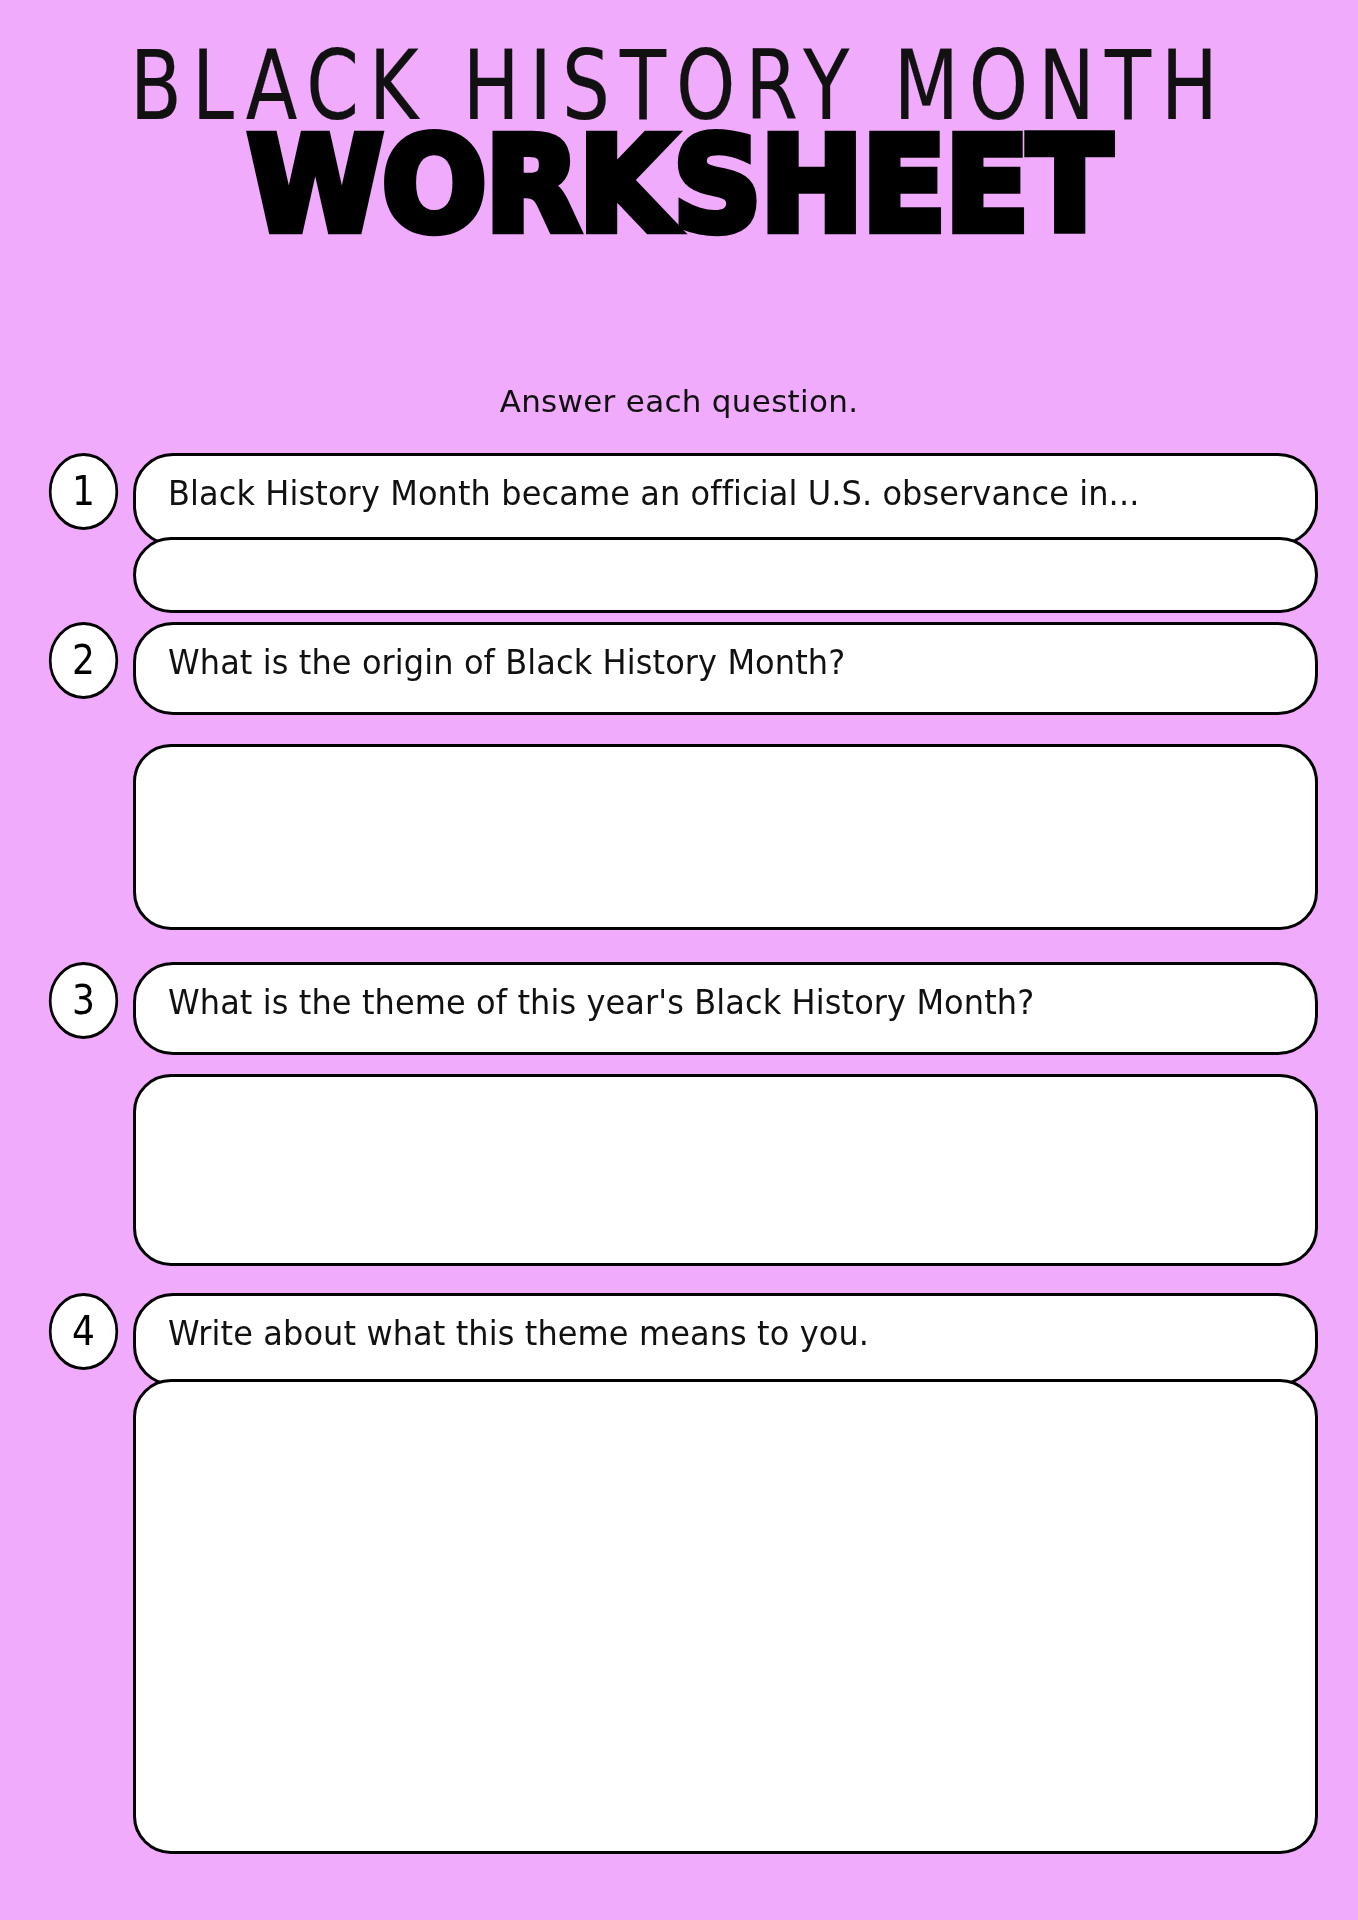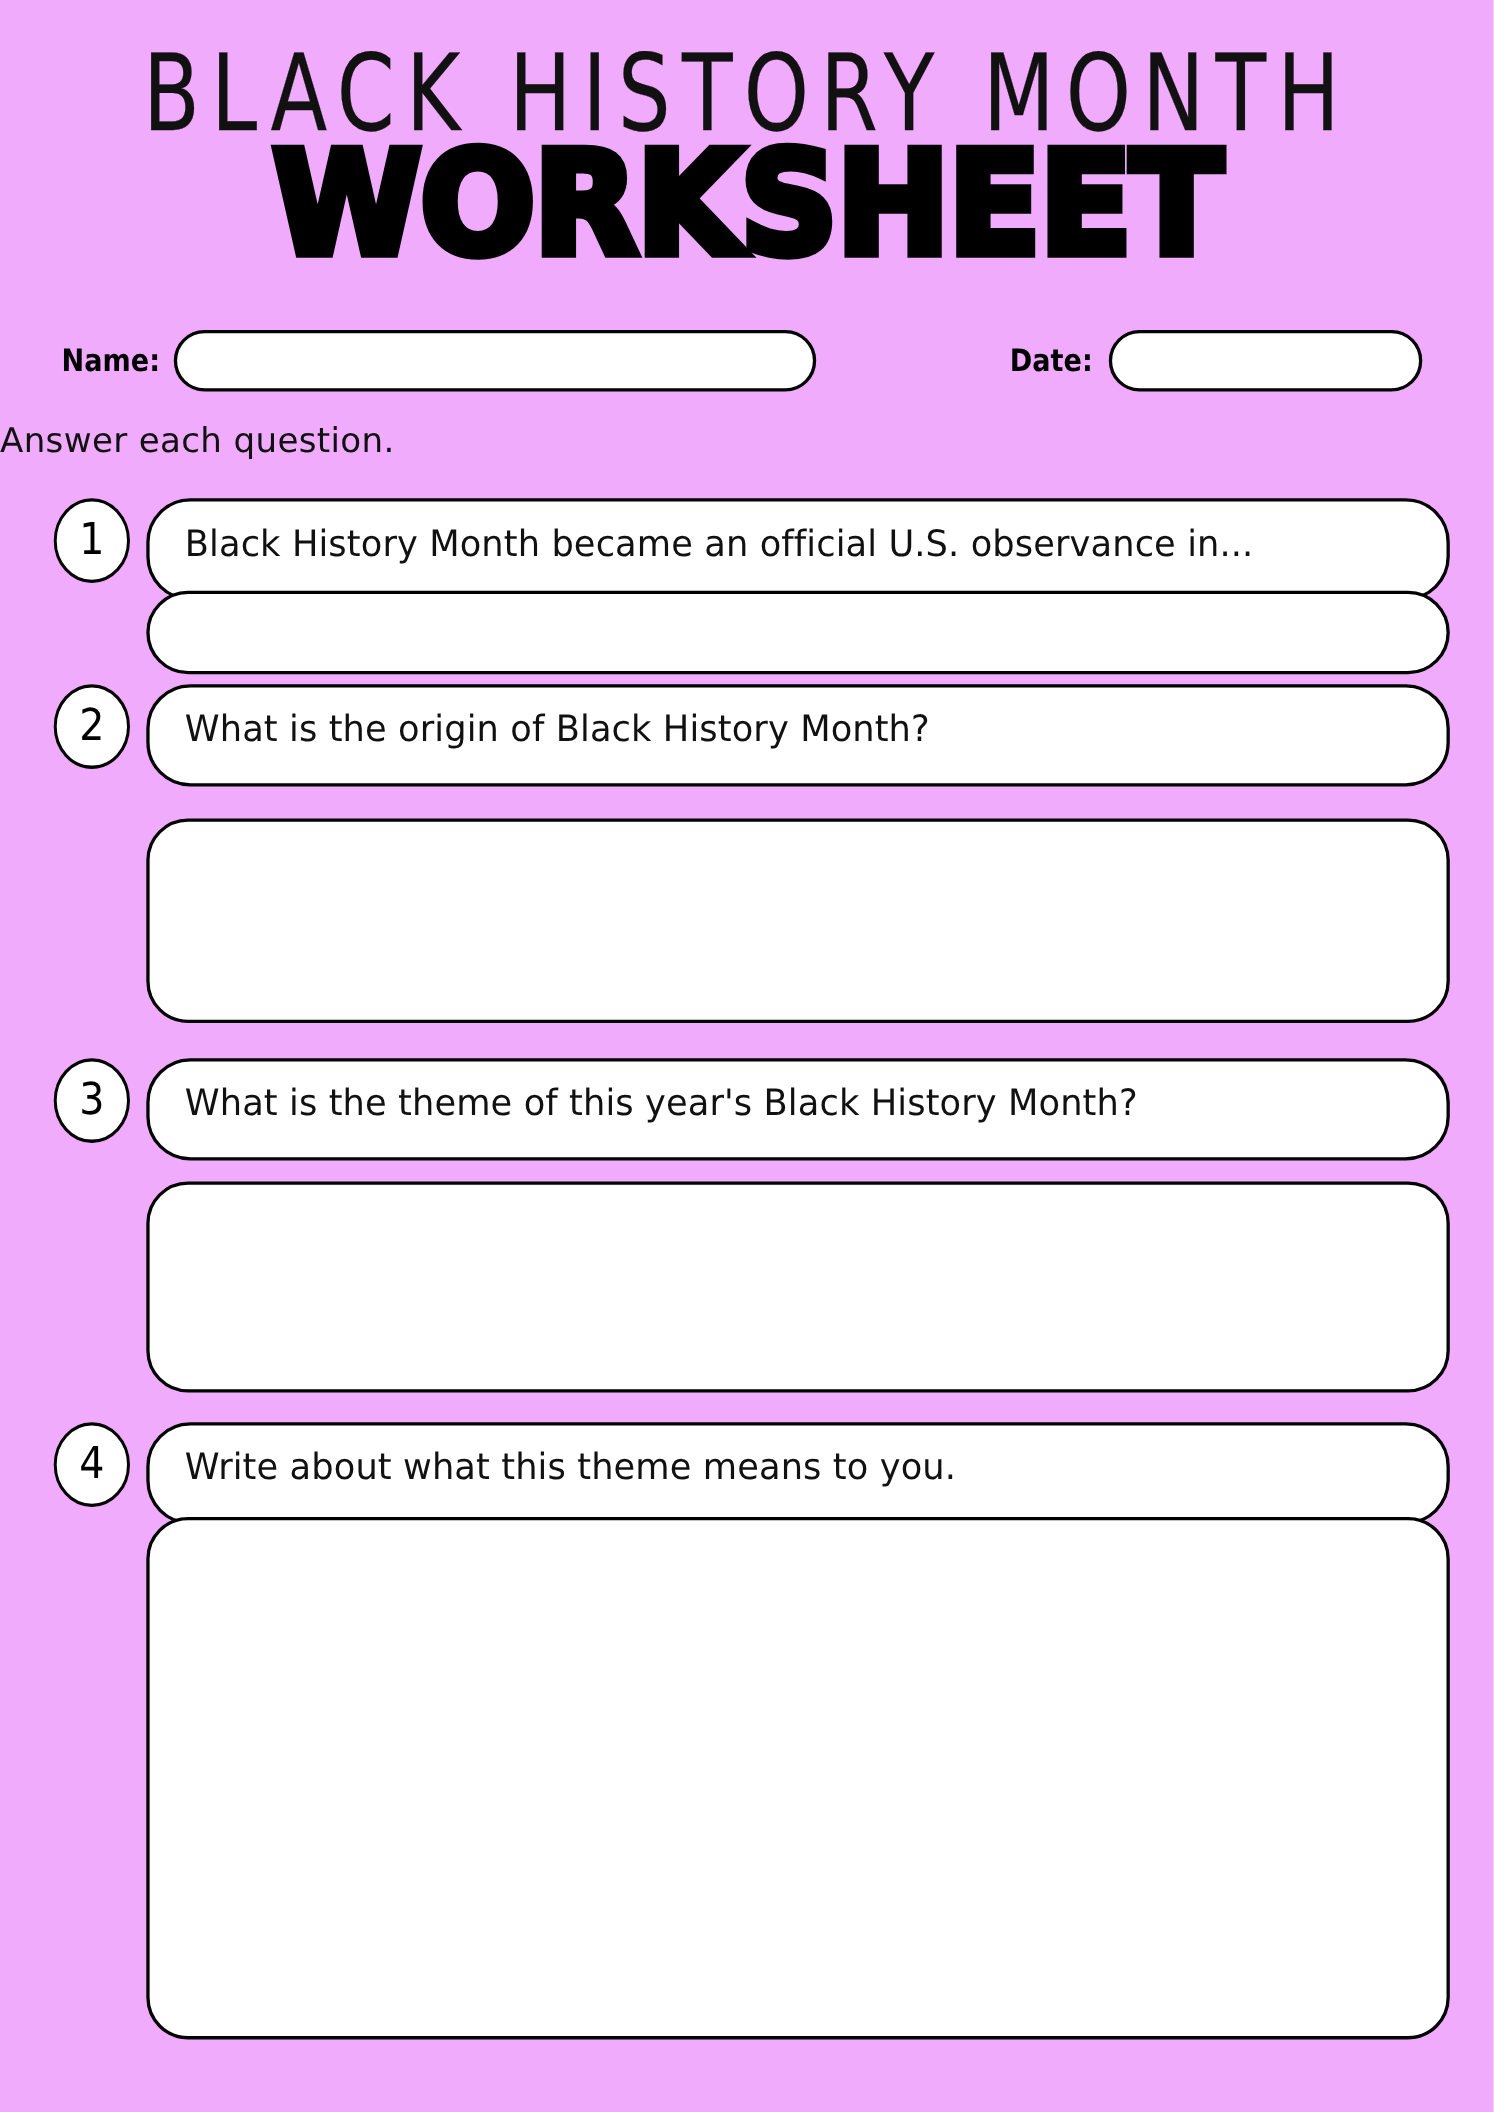--- a/index.html
+++ b/index.html
@@ -93,20 +93,21 @@
   }
   .field-name { left: 158px; width: 584px; }
   .field-date { left: 1008px; width: 285px; }
 
   
   .instruction {
     position: absolute;
     left: 0;
     top: 383px;
     width: 1358px;
+    text-align: center;
     font-family: "DejaVu Sans", sans-serif;
     font-size: 31px;
     line-height: 36px;
     color: #111;
     letter-spacing: 0.3px;
     white-space: nowrap;
   }
 
   
   .qblock { position: absolute; left: 0; width: 1358px; }
@@ -182,26 +183,20 @@
 </style>
 </head>
 <body>
 
 <div class="page">
 
   <div class="title-small">BLACK HISTORY MONTH</div>
 
   <div class="title-big">WORKSHEET</div>
 
-  <div class="namedate">
-    <span class="nd-label label-name">Name:</span>
-    <input class="field field-name" type="text" placeholder="" style="">
-    <span class="nd-label label-date">Date:</span>
-    <input class="field field-date" type="text" placeholder="" style="">
-  </div>
 
   <div class="instruction">Answer each question.</div>
 
   <div class="qblock" id="q1">
     <div class="qnum">1</div>
     <div class="qbox">
       <div class="qtext">Black History Month became an official U.S. observance in...</div>
     </div>
     <div class="abox" contenteditable="true" style=""></div>
   </div>

